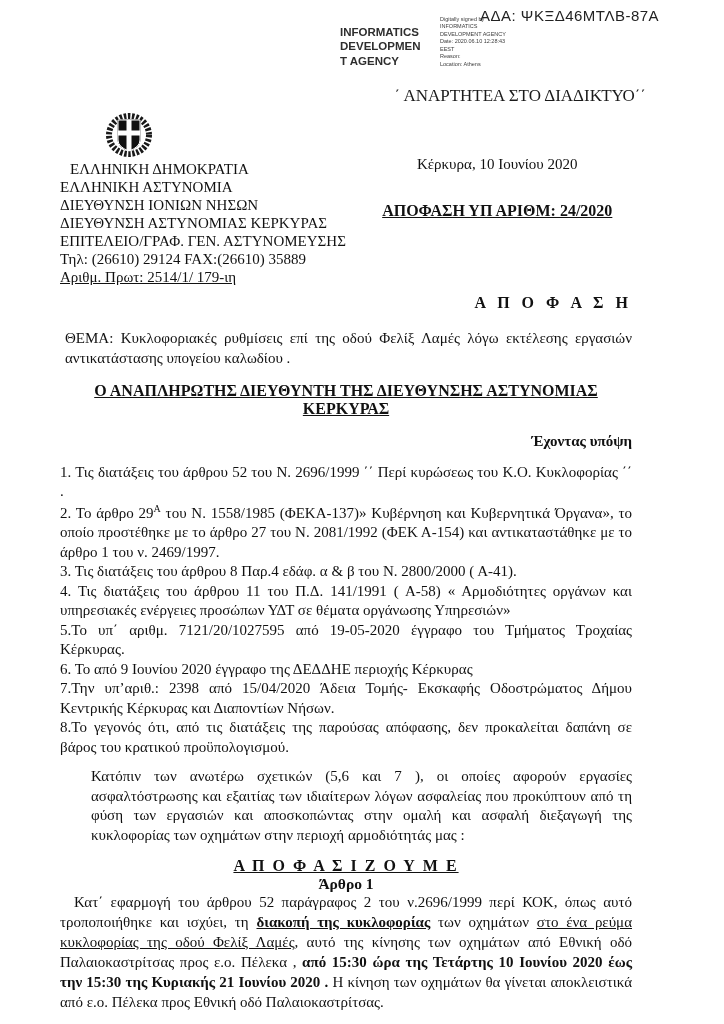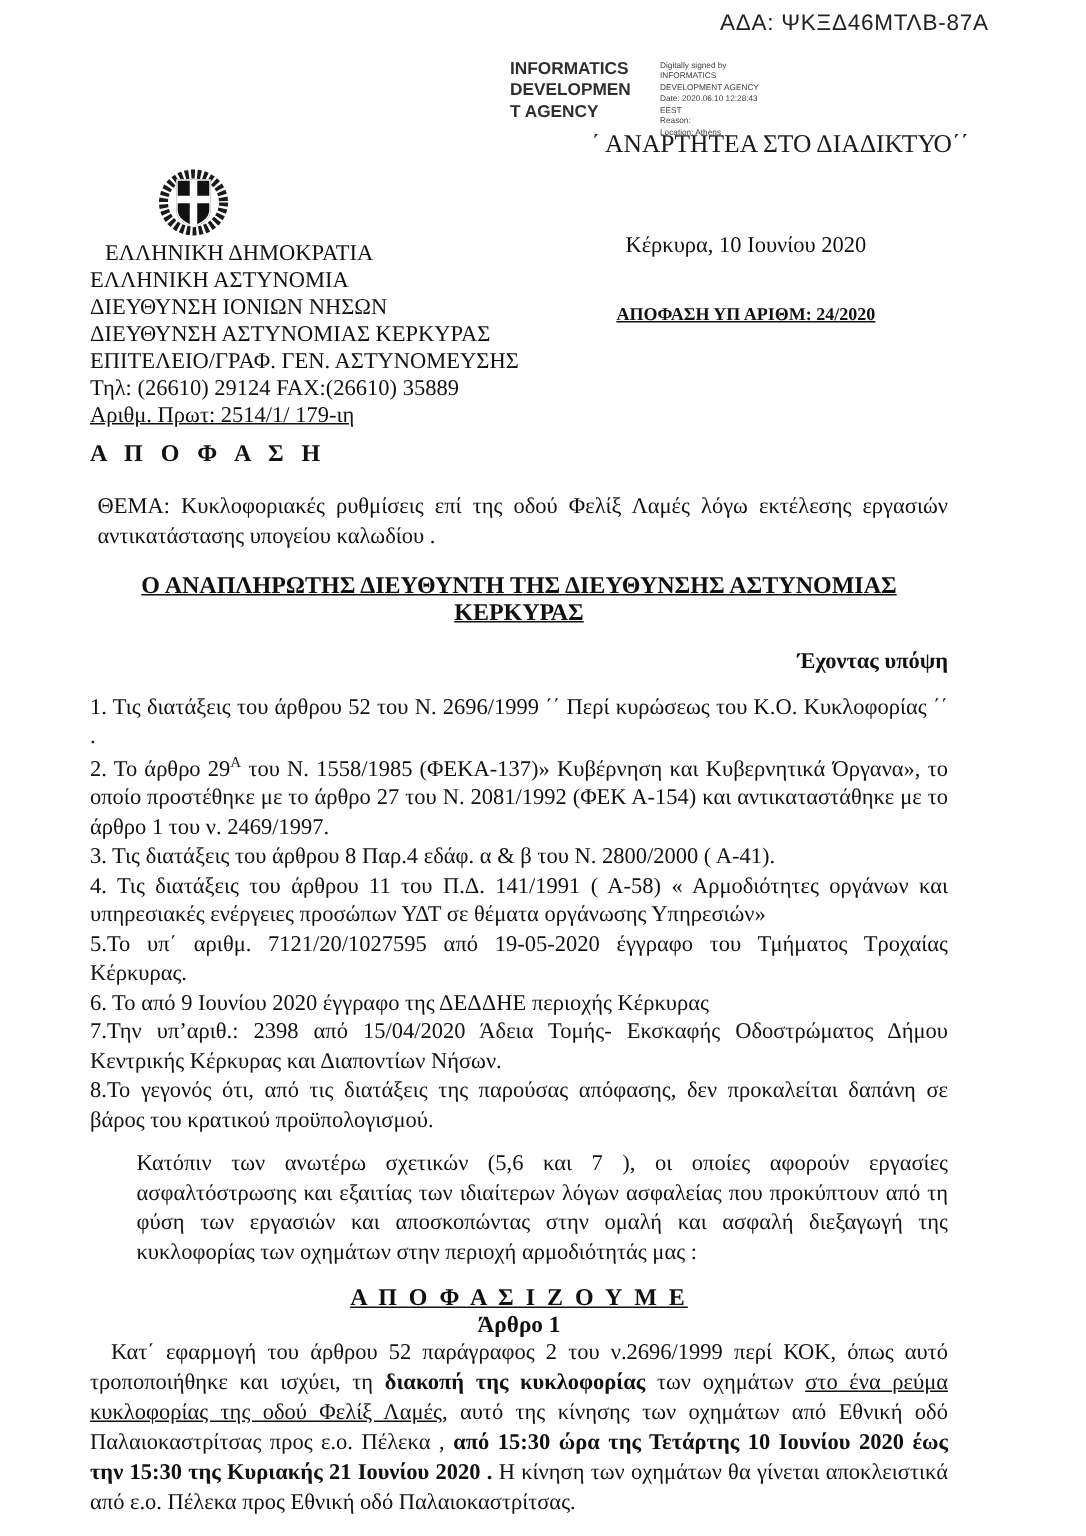--- a/index.html
+++ b/index.html
@@ -12,22 +12,22 @@
     font-size:15px;
     overflow:hidden;
   }
   
   .ada {
     position:absolute; top:7px; left:480px;
     font-family:"Liberation Sans", sans-serif;
     font-size:15px; color:#222; letter-spacing:0.5px;
   }
   .sig {
-    position:absolute; top:39px; left:340px;
-    display:flex; align-items:flex-start;
+    position:absolute; top:14px; left:340px;
+    display:flex; align-items:flex-end;
   }
   .sig-left {
     font-family:"Liberation Sans", sans-serif;
     font-size:11.5px; font-weight:bold; line-height:1.25;
     color:#2e2e2e; width:92px;
   }
   .sig-right {
     font-family:"Liberation Sans", sans-serif;
     font-size:5.5px; line-height:1.35; color:#3c3c3c;
     margin-left:8px; margin-top:2px;
@@ -39,47 +39,47 @@
   
   .flow { padding:112px 40px 0 60px; }
   .header-row { display:flex; }
   .header-left { width:330px; line-height:1.2; }
   .emblem { display:block; margin:0 0 2px 45px; }
   .addr-first { padding-left:10px; }
   .protocol { text-decoration:underline; }
   .header-right { width:294px; padding-top:44px; text-align:center; }
   .place-date { font-size:15px; }
   .decision-no {
-    margin-top:29px; font-weight:bold; font-size:12px;
+    margin-top:29px; font-weight:bold; font-size:16px;
     text-decoration:underline;
     text-align:center;
   }
   
   .doc-title {
-    margin-top:8px; text-align:left;
+    margin-top:8px; text-align:right;
     font-weight:bold; font-size:16px; letter-spacing:4px;
   }
   .subject { margin-top:17px; text-align:justify; line-height:1.32; padding-left:5px; }
   .authority {
     margin-top:13px; text-align:center; font-weight:bold; font-size:16px;
     text-decoration:underline;
   }
   .considering-heading { margin-top:15px; font-weight:bold; padding-left:5px;text-align:right; }
   .items { margin-top:13px; line-height:1.3; }
   .item { text-align:justify; }
   .item sup { font-size:10px; }
   .preamble { margin-top:10px; text-align:justify; line-height:1.3; padding-left:3px;margin-left:28px; }
   .decide-heading {
     margin-top:12px; text-align:center; font-weight:bold; font-size:16px;
     letter-spacing:2px;
   }
   .decide-heading span { text-decoration:underline; }
   .article-heading { text-align:center; font-weight:bold; font-size:15.5px; }
   .article-par { text-align:justify; line-height:1.33; text-indent:14px; }
-  .bu { font-weight:bold; }
+  .bu { font-weight:bold; text-decoration:underline; }
   .u { text-decoration:underline; }
   .b { font-weight:bold; }
 </style>
 </head>
 <body>
 
 <div class="page">
 
   <div class="ada">ΑΔΑ: ΨΚΞΔ46ΜΤΛΒ-87Α</div>
 

